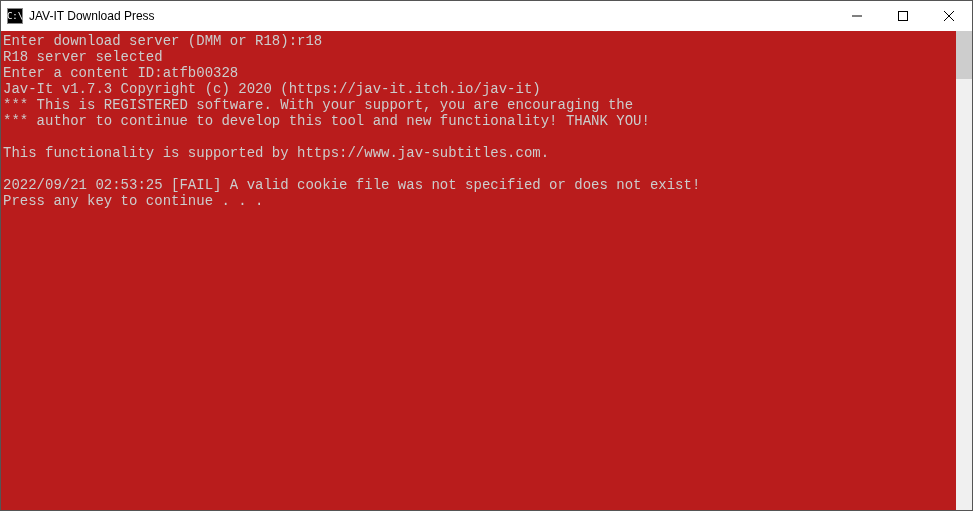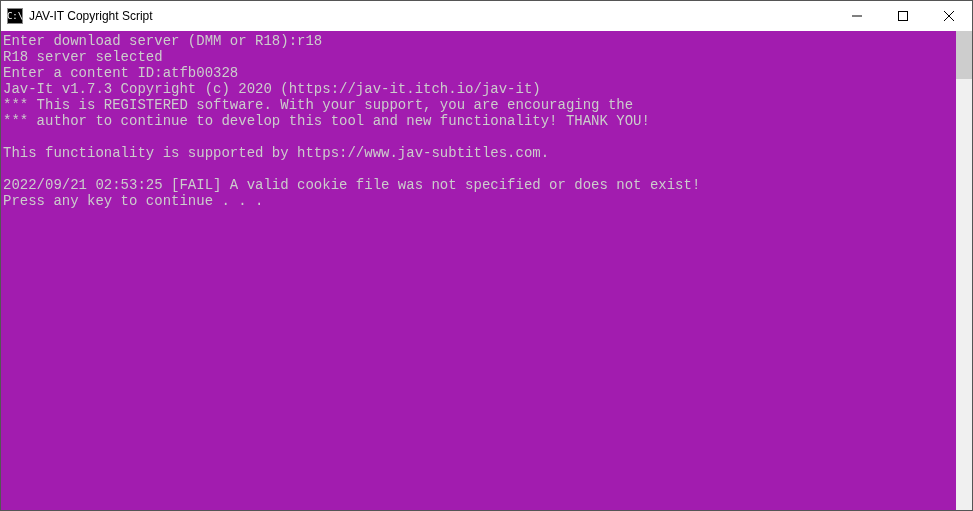--- a/index.html
+++ b/index.html
@@ -56,21 +56,21 @@
       background: transparent;
     }
     .content-area {
       flex: 1;
       display: flex;
       background: #000;
       position: relative;
     }
     .console {
       flex: 1;
-      background: #a21caf;
+      background: #b91c1c;
       color: #cccccc;
       font-family: Consolas, 'Courier New', monospace;
       font-size: 14px;
       line-height: 16px;
       padding: 2px 2px;
       white-space: pre;
       overflow: hidden;
     }
     .scrollbar {
       width: 16px;
@@ -85,21 +85,21 @@
       height: 48px;
       background: #cdcdcd;
     }
   </style>
 </head>
 <body>
 
 <div class="window">
   <div class="titlebar">
     <span class="icon">C:\</span>
-    <span class="title">JAV-IT Copyright Script</span>
+    <span class="title">JAV-IT Download Press</span>
     <span class="spacer"></span>
     <div class="window-controls">
       <div class="win-btn">
         <svg width="10" height="10" viewBox="0 0 10 10">
             <line x1="0" y1="5" x2="10" y2="5" stroke="#000" stroke-width="1"></line>
           </svg>
       </div>
       <div class="win-btn">
         <svg width="10" height="10" viewBox="0 0 10 10">
             <rect x="0.5" y="0.5" width="9" height="9" fill="none" stroke="#000" stroke-width="1"></rect>

